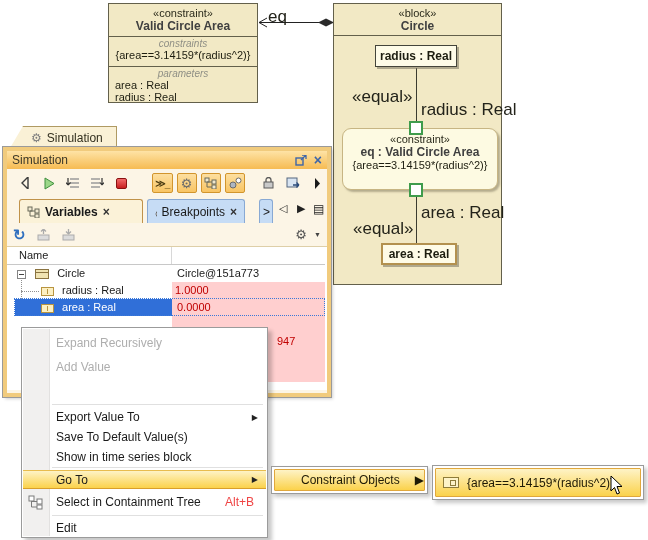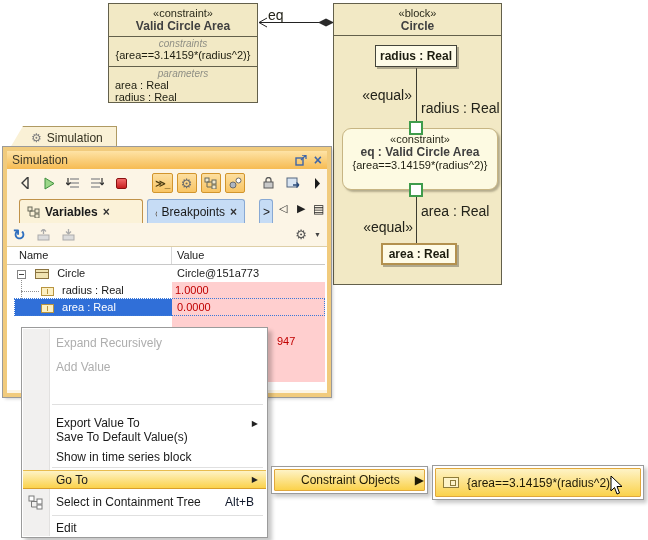--- a/index.html
+++ b/index.html
@@ -23,21 +23,21 @@
 
   .part-box { background:#FEFBE7; border:1px solid #44443a;
     box-shadow:2px 2px 0 rgba(120,115,95,.55);
     text-align:center; font-weight:bold; font-size:12px; color:#1d1d10; line-height:20px; }
   .part-box-hl { border:2px solid #B3914F; line-height:18px; }
 
   .eq-box { background:#FDFAE2; border:1px solid #C7B583; border-radius:9px;
     box-shadow:2px 2px 2px rgba(140,132,105,.6); text-align:center; padding-top:4px; }
   .port { width:14px; height:14px; background:#fff; border:2px solid #3F9C4C; }
   .vline { width:1px; background:#3c3c30; }
-  .conn-label { font-size:14px; color:#23231a; white-space:nowrap; }
+  .conn-label { font-size:17px; color:#23231a; white-space:nowrap; }
 
   
   .dock-tab { background:#FAF1D6; border:1px solid #AF9A63; border-bottom:none;
     clip-path:polygon(13px 0, 100% 0, 100% 100%, 0 100%);
     display:flex; align-items:center; gap:5px; padding-left:20px;
     font-size:12px; color:#33301f; }
   .sim-window { border:4px solid #F1CB7D; outline:1px solid #9a9a9a;
     background:#FCF5E6; box-shadow:2px 2px 3px rgba(0,0,0,.18); }
   .titlebar { height:18px; background:linear-gradient(#FEE3A6,#F6BB52);
     display:flex; align-items:center; padding:0 5px; font-size:12px; color:#3c3828; }
@@ -78,21 +78,21 @@
 
   
   .menu { background:#ffffff; border:1px solid #9b9b9b; box-shadow:4px 4px 4px rgba(0,0,0,.22); }
   .menu-gutter { position:absolute; left:1px; top:1px; bottom:1px; width:27px;
     background:#F1F0EF; border-right:1px solid #E2E1E0; }
   .mi { position:absolute; left:1px; right:1px; padding-left:33px; font-size:12px;
     display:flex; align-items:center; color:#1a1a1a; }
   .mi.disabled { color:#aeaeae; }
   .mi .grow { flex:1; }
   .mi .sub-arrow { font-size:8px; color:#222; padding-right:8px; }
-  .mi .shortcut { padding-right:12px; color:#0f172a; }
+  .mi .shortcut { padding-right:12px; color:#ef4444; }
   .mi.hl { background:linear-gradient(#FEF3C6,#FBD24B); border-top:1px solid #E8BC4E; border-bottom:1px solid #D99F2B; }
   .msep { position:absolute; left:30px; right:4px; height:1px; background:#E0E0E0; }
 
   .submenu { background:#fff; border:1px solid #9b9b9b; box-shadow:3px 3px 4px rgba(0,0,0,.22); }
   .hl-row { background:linear-gradient(#FEF3C6,#FBD24B); border:1px solid #E0A73C; border-radius:1px;
     display:flex; align-items:center; font-size:12px; color:#1f1a05; }
   .cobj-ico { width:16px; height:11px; background:#FDF3C8; border:1px solid #8E7C3A; position:relative; }
   .cobj-ico::after { content:""; position:absolute; right:2px; top:2px; width:4px; height:4px; border:1px solid #8E7C3A; }
 
   svg { display:block; }
@@ -280,21 +280,20 @@
         <rect x="2" y="6" width="11" height="5" fill="#DCDCDC" stroke="#ababab"></rect>
         <path d="M7.5 5 V0 M7.5 5 L5 2.5 M7.5 5 L10 2.5" stroke="#ababab" stroke-width="1.3" fill="none"></path>
       </svg>
       <span style="position:absolute; right:20px; font-size:13px; color:#555;">⚙</span>
       <span style="position:absolute; right:6px; font-size:7px; color:#444;">▼</span>
     </div>
 
     <div class="tablewrap" style="height:143px;">
 
       <div class="cell th" style="left:12px; top:0; width:140px;">Name</div>
-      <div class="cell th" style="left:170px; top:0; width:120px;">Value</div>
       <div class="abs" style="left:0; top:17px; width:318px; height:1px; background:#c8c8c8;"></div>
       <div class="abs" style="left:164px; top:0; width:1px; height:17px; background:#d8d8d8;"></div>
 
       <div class="abs treedot" style="left:14px; top:30px; height:36px;"></div>
       <div class="abs treedot-h" style="left:14px; top:44px; width:18px;"></div>
       <div class="abs treedot-h" style="left:14px; top:61px; width:18px;"></div>
 
       <div class="cell" style="left:0; top:18px; width:164px;">
         <span class="expander" style="display:inline-block; vertical-align:middle; margin-left:10px;"></span>
         <span class="blk-ico" style="display:inline-block; vertical-align:middle; margin-left:6px;"></span>
@@ -325,21 +324,21 @@
   <div class="abs menu" style="left:21px; top:327px; width:247px; height:211px;">
     <div class="menu-gutter"></div>
 
     <div class="mi disabled" style="top:28px; height:22px;">
       <span>Add Value</span>
     </div>
     <div class="mi disabled" style="top:4px; height:22px;">
       <span>Expand Recursively</span>
     </div>
     <div class="msep" style="top:76px;"></div>
-    <div class="mi" style="top:85px; height:20px;gap:34px;">
+    <div class="mi" style="top:79px; height:20px;gap:34px;">
       <span>Export Value To</span>
         <span class="grow"></span>
       <span class="sub-arrow">▶</span>
     </div>
     <div class="mi" style="top:99px; height:20px;">
       <span>Save To Default Value(s)</span>
     </div>
     <div class="mi" style="top:119px; height:20px;">
       <span>Show in time series block</span>
     </div>

